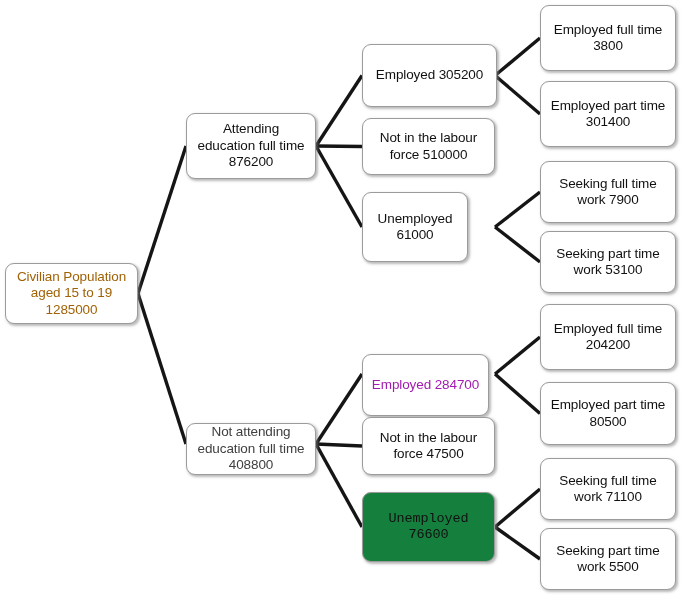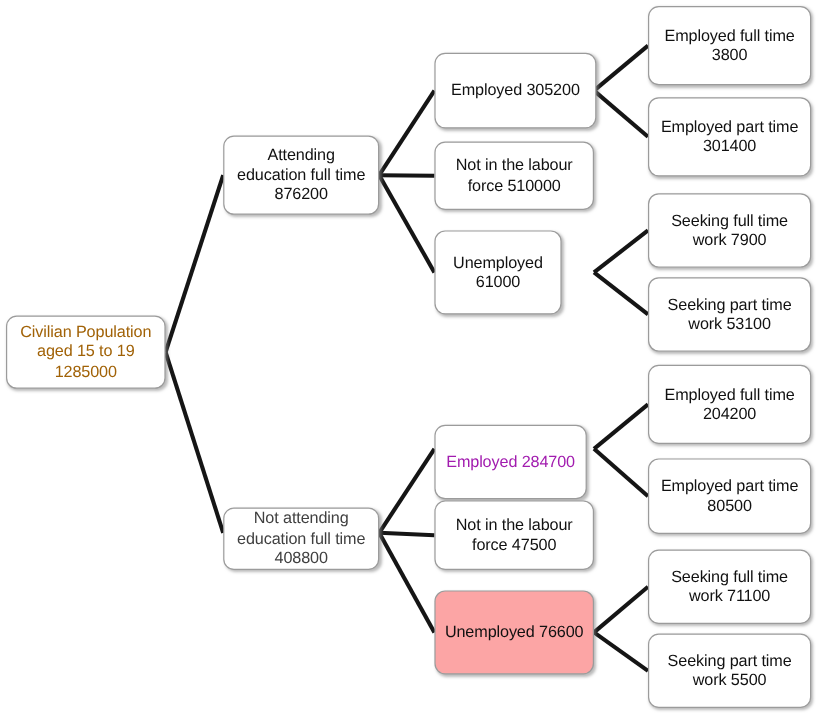--- a/index.html
+++ b/index.html
@@ -103,21 +103,21 @@
       <div class="node" style="left: 362px; top: 192px; width: 106px; height: 70px; background: rgb(255, 255, 255); border-color: rgb(155, 155, 155); color: rgb(17, 17, 17);">
         <span class="node-label">Unemployed 61000</span>
       </div>
       <div class="node" style="left: 362px; top: 354px; width: 127px; height: 62px; background: rgb(255, 255, 255); border-color: rgb(155, 155, 155); color: #a21caf;">
         <span class="node-label">Employed 284700</span>
       </div>
       <div class="node" style="left: 362px; top: 417px; width: 133px; height: 58px; background: rgb(255, 255, 255); border-color: rgb(155, 155, 155); color: rgb(17, 17, 17);">
         <span class="node-label">Not in the labour
 force 47500</span>
       </div>
-      <div class="node" style="left: 362px; top: 492px; width: 133px; height: 70px; background: #fca5a5; border-color: rgb(155, 155, 155); color: rgb(17, 17, 17);">
+      <div class="node" style="left: 362px; top: 492px; width: 133px; height: 70px; background: #15803d; border-color: rgb(155, 155, 155); color: rgb(17, 17, 17); font-family: Liberation Mono, monospace;">
         <span class="node-label">Unemployed 76600</span>
       </div>
       <div class="node" style="left: 540px; top: 5px; width: 136px; height: 66px; background: rgb(255, 255, 255); border-color: rgb(155, 155, 155); color: rgb(17, 17, 17);">
         <span class="node-label">Employed full time
 3800</span>
       </div>
       <div class="node" style="left: 540px; top: 81px; width: 136px; height: 66px; background: rgb(255, 255, 255); border-color: rgb(155, 155, 155); color: rgb(17, 17, 17);">
         <span class="node-label">Employed part time
 301400</span>
       </div>

